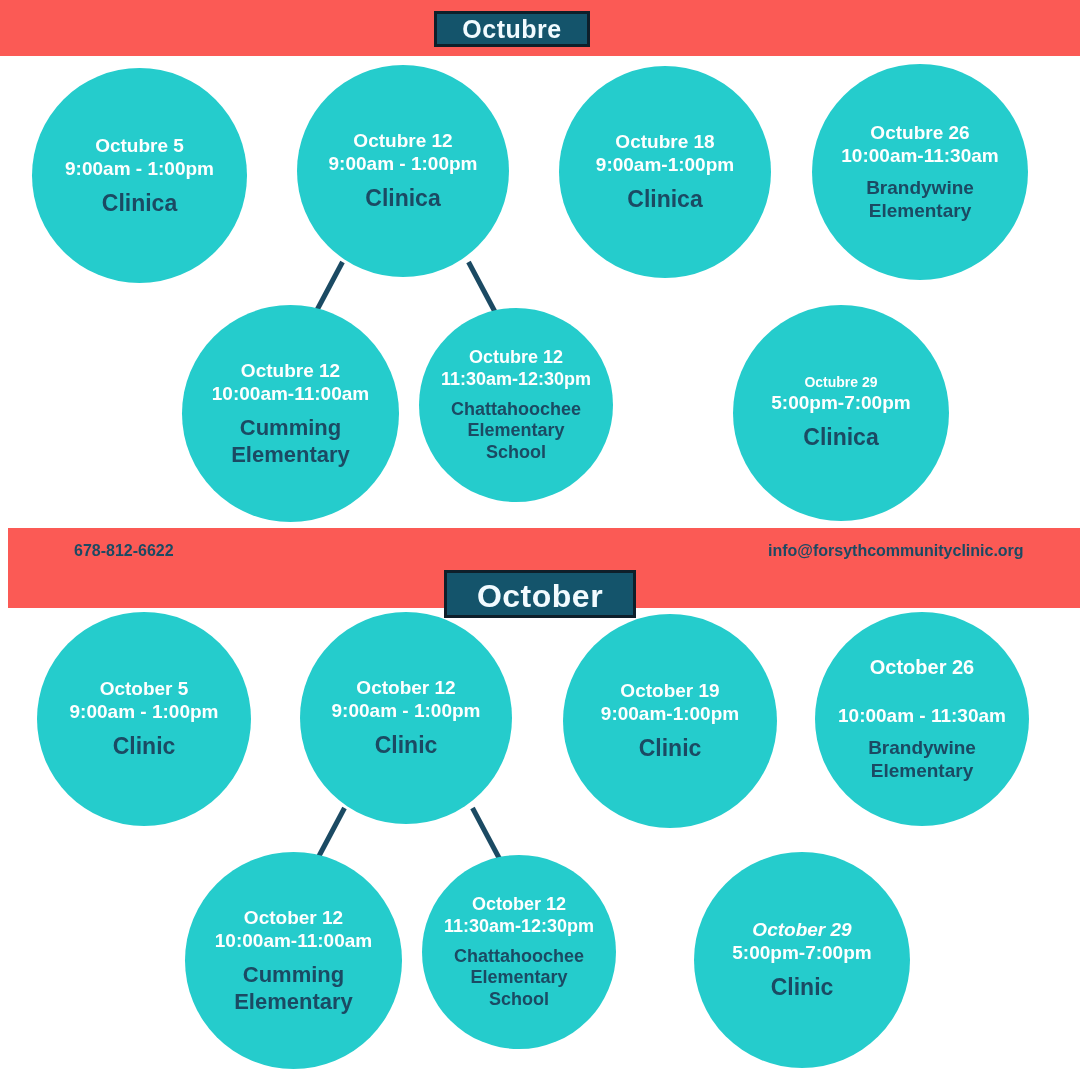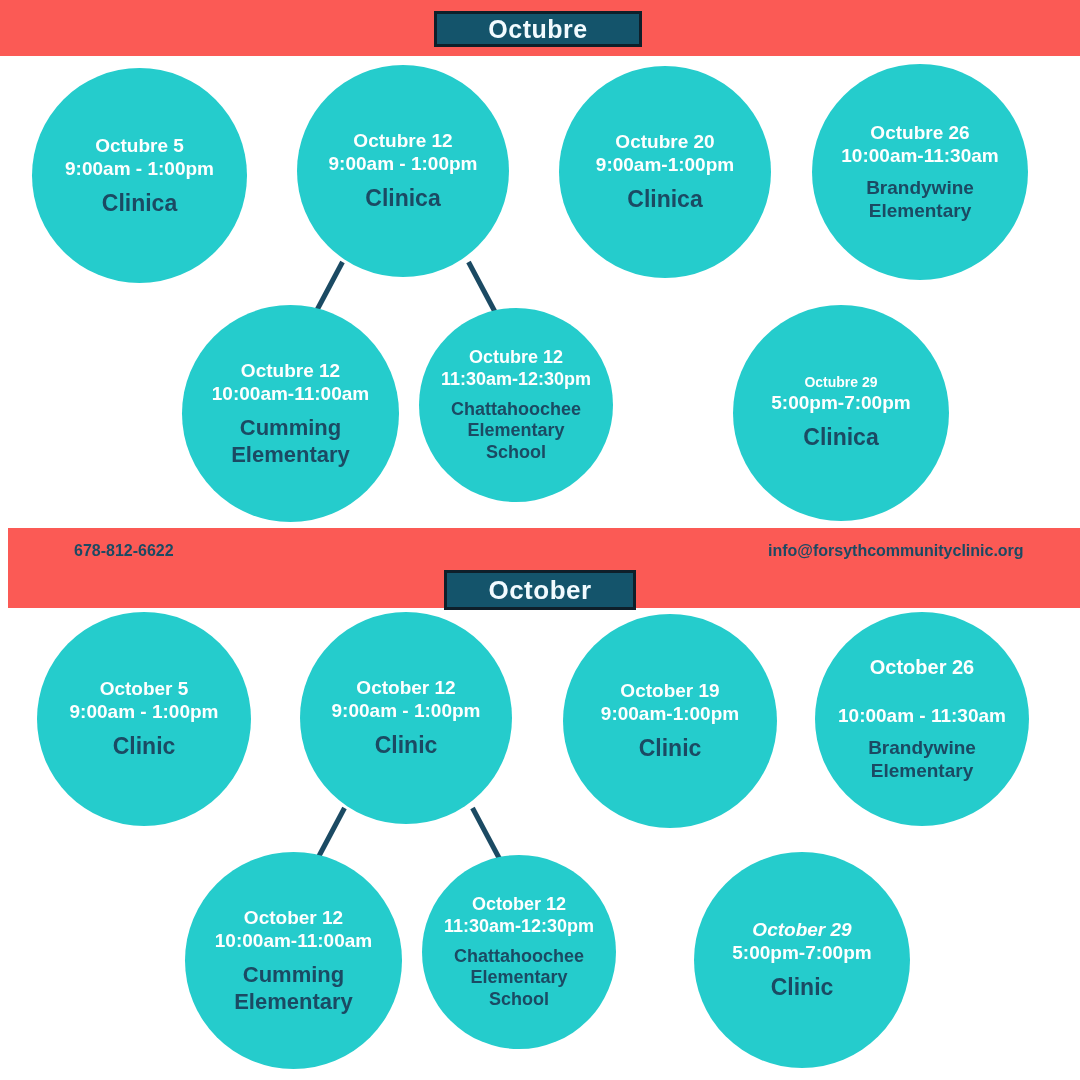--- a/index.html
+++ b/index.html
@@ -73,41 +73,41 @@
     position:absolute;
     background:#1b4a63;
     transform-origin:top center;
     z-index:0;
   }
 </style>
 </head>
 <body>
 
 <div class="band" style="top:0; height:56px;"></div>
-<div class="band-title" style="top:11px; left:434px; width:208px; height:36px; font-size:25px;">
+<div class="band-title" style="top:11px; left:434px; width:156px; height:36px; font-size:25px;">
   <span>Octubre</span>
 </div>
 
 <div class="connector" style="left:340px; top:262px; width:5px; height:62px; transform:rotate(28deg);"></div>
 <div class="connector" style="left:466px; top:262px; width:5px; height:62px; transform:rotate(-28deg);"></div>
 
 <div class="circle" style="left:32px; top:68px; width:215px; height:215px;">
   <div class="c-date" style="font-size:19px;">Octubre 5</div>
   <div class="c-time" style="font-size:19px;">9:00am - 1:00pm</div>
   <div class="c-venue" style="font-size:23px;">Clinica</div>
 </div>
 
 <div class="circle" style="left:297px; top:65px; width:212px; height:212px;">
   <div class="c-date" style="font-size:19px;">Octubre 12</div>
   <div class="c-time" style="font-size:19px;">9:00am - 1:00pm</div>
   <div class="c-venue" style="font-size:23px;">Clinica</div>
 </div>
 
 <div class="circle" style="left:559px; top:66px; width:212px; height:212px;">
-  <div class="c-date" style="font-size:19px;">Octubre 20</div>
+  <div class="c-date" style="font-size:19px;">Octubre 18</div>
   <div class="c-time" style="font-size:19px;">9:00am-1:00pm</div>
   <div class="c-venue" style="font-size:23px;">Clinica</div>
 </div>
 
 <div class="circle" style="left:812px; top:64px; width:216px; height:216px;">
   <div class="c-date" style="font-size:19px;">Octubre 26</div>
   <div class="c-time" style="font-size:19px;">10:00am-11:30am</div>
   <div class="c-venue" style="font-size:19px; width:150px;">Brandywine Elementary</div>
 </div>
 
@@ -127,21 +127,21 @@
   <div class="c-date" style="font-size:14px;">Octubre 29</div>
   <div class="c-time" style="font-size:19px;">5:00pm-7:00pm</div>
   <div class="c-venue" style="font-size:23px;">Clinica</div>
 </div>
 
 <div class="contact" style="top:528px; height:80px;">
   <span style="left:66px; top:14px;">678-812-6622</span>
   <span style="left:760px; top:14px;">info@forsythcommunityclinic.org</span>
 </div>
 
-<div class="band-title" style="top:570px; left:444px; width:192px; height:40px; font-size:26px;">
+<div class="band-title" style="top:570px; left:444px; width:192px; height:48px; font-size:32px;align-items:flex-end;">
   <span>October</span>
 </div>
 
 <div class="connector" style="left:342px; top:808px; width:5px; height:62px; transform:rotate(28deg);"></div>
 <div class="connector" style="left:470px; top:808px; width:5px; height:62px; transform:rotate(-28deg);"></div>
 
 <div class="circle" style="left:37px; top:612px; width:214px; height:214px;">
   <div class="c-date" style="font-size:19px;">October 5</div>
   <div class="c-time" style="font-size:19px;">9:00am - 1:00pm</div>
   <div class="c-venue" style="font-size:23px;">Clinic</div>

